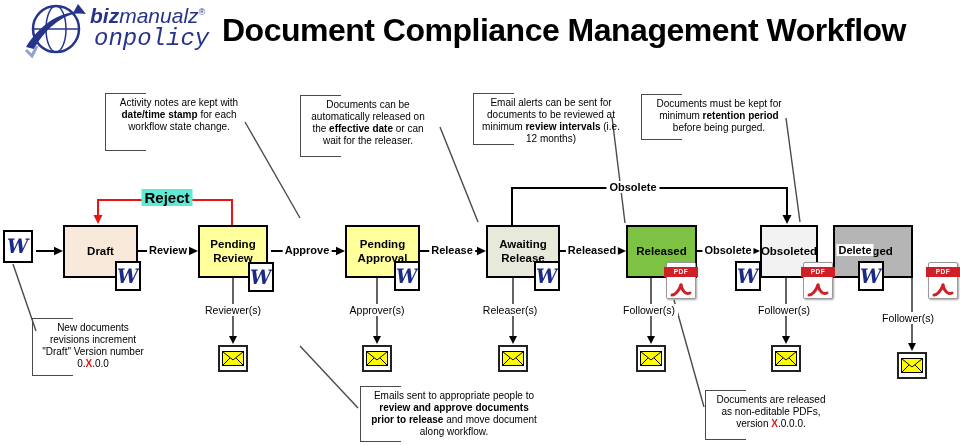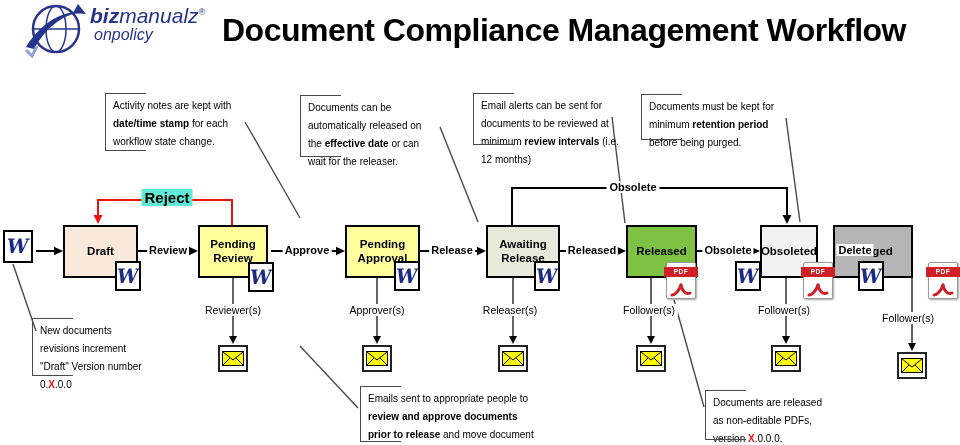--- a/index.html
+++ b/index.html
@@ -6,21 +6,21 @@
   .canvas{position:relative;width:960px;height:445px;background:#fff;overflow:hidden;
           font-family:"Liberation Sans",sans-serif;color:#000;}
 
   
   .logo{position:absolute;left:24px;top:0;width:200px;height:62px;}
   .logo svg{position:absolute;left:0;top:1px;}
   .logo-text{position:absolute;left:66px;top:5px;font-style:italic;color:#27348B;line-height:1.0;}
   .logo-brand{font-size:21px;}
   .logo-brand b{font-weight:bold;}
   .logo-brand sup{font-size:9px;}
-  .logo-product{font-size:16px;margin-top:1px;margin-left:4px;}
+  .logo-product{font-size:24px;margin-top:1px;margin-left:4px;font-family:Liberation Mono, monospace;}
   .title{position:absolute;left:222px;top:12px;font-size:32px;font-weight:bold;letter-spacing:-0.5px;white-space:nowrap;}
 
   
   .overlay{position:absolute;left:0;top:0;pointer-events:none;}
 
   
   .state{position:absolute;top:225px;height:53px;border:2px solid #000;box-sizing:border-box;
          display:flex;align-items:center;justify-content:center;text-align:center;
          font-weight:bold;font-size:11.5px;line-height:1.15;}
 
@@ -28,21 +28,21 @@
   .tlabel{position:absolute;top:244px;transform:translateX(-50%);background:#fff;
           font-weight:bold;font-size:11px;padding:0 2px;white-space:nowrap;}
   .rejlabel{position:absolute;top:189px;transform:translateX(-50%);background:#5eead4;
           font-weight:bold;font-size:15px;padding:0 3px;}
   .obslabel{position:absolute;top:181px;transform:translateX(-50%);background:#fff;
           font-weight:bold;font-size:11px;padding:0 3px;}
   .plabel{position:absolute;top:304px;transform:translateX(-50%);background:#fff;
           font-size:10.5px;padding:0 3px;white-space:nowrap;}
 
   
-  .callout{position:absolute;font-size:10px;line-height:18px;text-align:left;
+  .callout{position:absolute;font-size:10px;line-height:12px;text-align:center;
            border-left:1.5px solid #4a4a4a;padding:4px 4px 3px 7px;box-sizing:border-box;}
   .callout::before,.callout::after{content:"";position:absolute;left:0;width:40px;
            border-top:1.5px solid #4a4a4a;}
   .callout::before{top:0;}
   .callout::after{bottom:0;}
 
   
   .wicon{position:absolute;width:26px;height:30px;background:#fff;border:2px solid #000;
          box-sizing:border-box;display:flex;align-items:center;justify-content:center;overflow:hidden;}
   .wicon span{font-family:"DejaVu Serif",serif;font-weight:bold;color:#1B2A85;font-size:19px;

